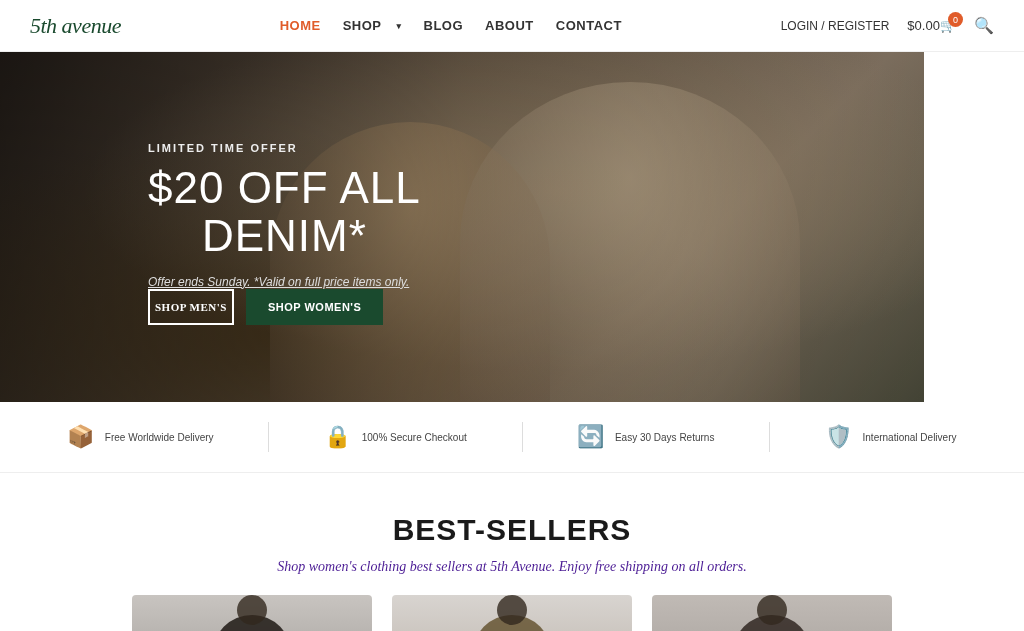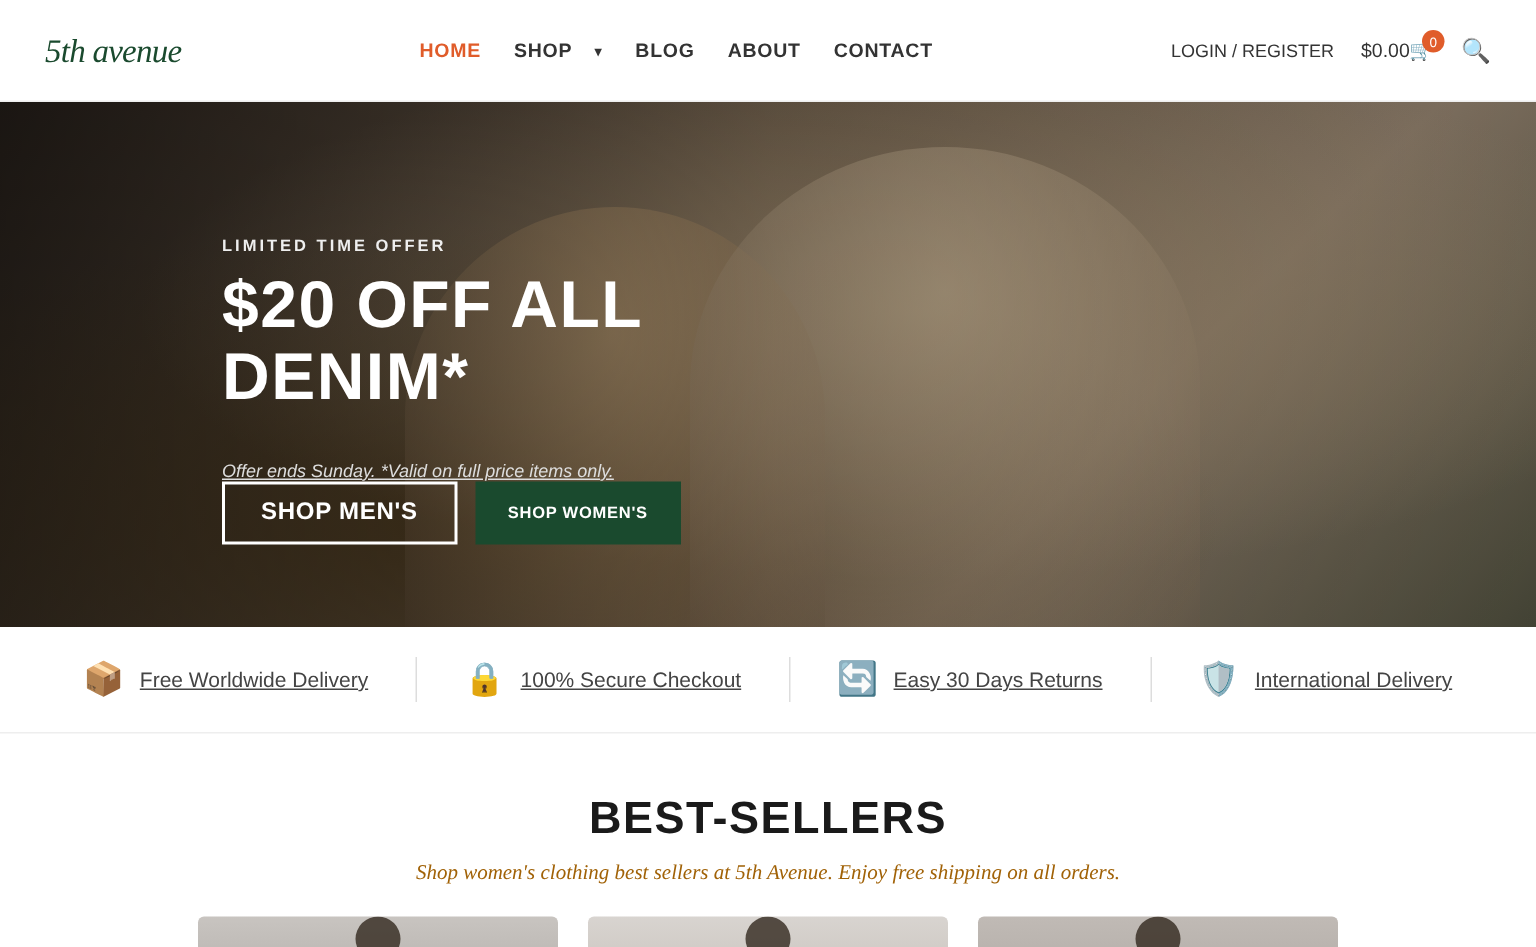--- a/index.html
+++ b/index.html
@@ -6,21 +6,21 @@
     body { font-family: 'Georgia', serif; width: 1024px; overflow-x: hidden; background: #fff; }
 
     
     header {
       display: flex;
       align-items: center;
       justify-content: space-between;
       padding: 10px 30px;
       background: #fff;
       border-bottom: 1px solid #eee;
-      height: 68px;
+      height: 52px;
     }
     .logo {
       font-size: 22px;
       color: #1a4a2e;
       font-style: italic;
       font-weight: 400;
       letter-spacing: -0.5px;
     }
     .logo span { color: #1a4a2e; }
     nav { display: flex; align-items: center; gap: 22px; }
@@ -79,21 +79,21 @@
       background: none;
       border: none;
       cursor: pointer;
       font-size: 16px;
       color: #333;
     }
 
     
     .hero {
       position: relative;
-      width: 1024px;
+      width: 924px;
       height: 350px;
       overflow: hidden;
       background: linear-gradient(to right, #3a3028 0%, #5a4e42 30%, #7a6a5a 60%, #4a5a50 100%);
     }
     .hero-bg {
       position: absolute;
       inset: 0;
       background: 
         radial-gradient(ellipse at 60% 40%, rgba(160,140,110,0.8) 0%, transparent 60%),
         radial-gradient(ellipse at 30% 80%, rgba(80,60,30,0.9) 0%, transparent 50%),
@@ -141,46 +141,47 @@
       font-size: 11px;
       font-family: Arial, sans-serif;
       letter-spacing: 2px;
       text-transform: uppercase;
       font-weight: 600;
       margin-bottom: 10px;
       color: #eee;
     }
     .hero-heading {
       font-size: 44px;
-      font-weight: 700;
+      font-weight: 400;
       font-family: Arial, sans-serif;
       text-transform: uppercase;
       line-height: 1.1;
-      margin-bottom: 30px;
+      margin-bottom: 14px;
       color: #fff;
       letter-spacing: 1px;
+      text-align: center;
     }
     .hero-subtext {
       font-size: 12px;
       font-family: Arial, sans-serif;
       color: #ddd;
       font-style: italic;
       text-decoration: underline;
     }
     .hero-buttons {
       display: flex;
       gap: 12px;
     }
     .btn-mens {
-      padding: 10px 24px;
+      padding: 10px 5px;
       border: 2px solid #fff;
       background: transparent;
       color: #fff;
-      font-size: 16px;
-      font-family: Liberation Sans, sans-serif;
+      font-size: 11px;
+      font-family: Liberation Serif, serif;
       font-weight: 700;
       text-transform: uppercase;
       cursor: pointer;
       letter-spacing: 0.5px;
     }
     .btn-womens {
       padding: 10px 20px;
       border: 2px solid transparent;
       background: #1a4a2e;
       color: #fff;
@@ -204,24 +205,23 @@
     .feature-item {
       display: flex;
       align-items: center;
       gap: 10px;
     }
     .feature-icon {
       font-size: 22px;
       color: #555;
     }
     .feature-text {
-      font-size: 14px;
+      font-size: 10px;
       font-family: Arial, sans-serif;
       color: #444;
-      text-decoration: underline;
     }
     .feature-divider {
       width: 1px;
       height: 30px;
       background: #ddd;
     }
 
     
     .bestsellers {
       padding: 40px 30px 20px;
@@ -233,21 +233,21 @@
       font-family: Arial, sans-serif;
       text-transform: uppercase;
       color: #1a1a1a;
       letter-spacing: 1px;
       margin-bottom: 12px;
     }
     .bestsellers-subtitle {
       font-size: 14px;
       font-family: 'Georgia', serif;
       font-style: italic;
-      color: #a16207;
+      color: #4c1d95;
       margin-bottom: 20px;
     }
     .product-grid {
       display: flex;
       gap: 20px;
       justify-content: center;
     }
     .product-card {
       width: 240px;
       height: 160px;

